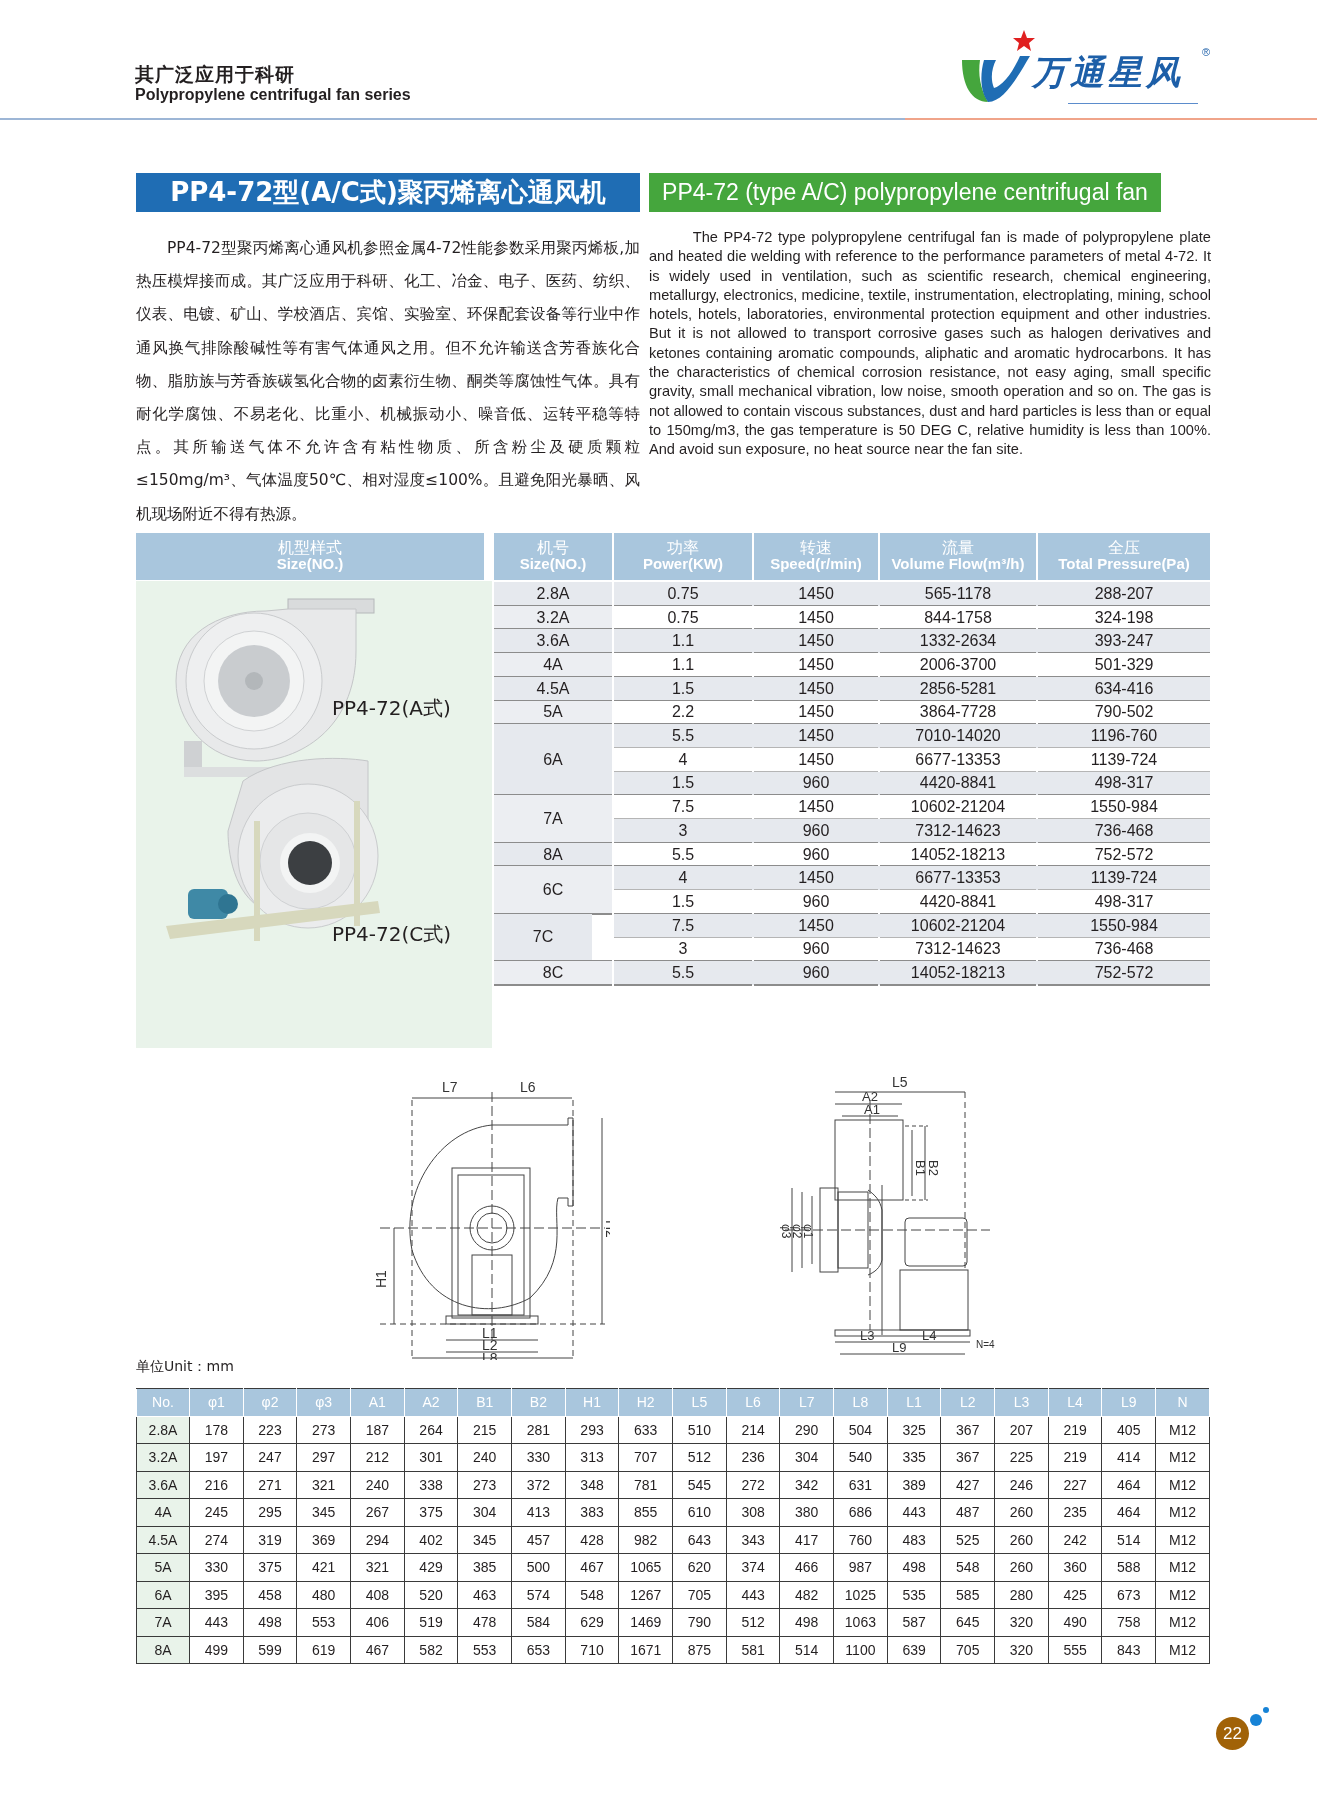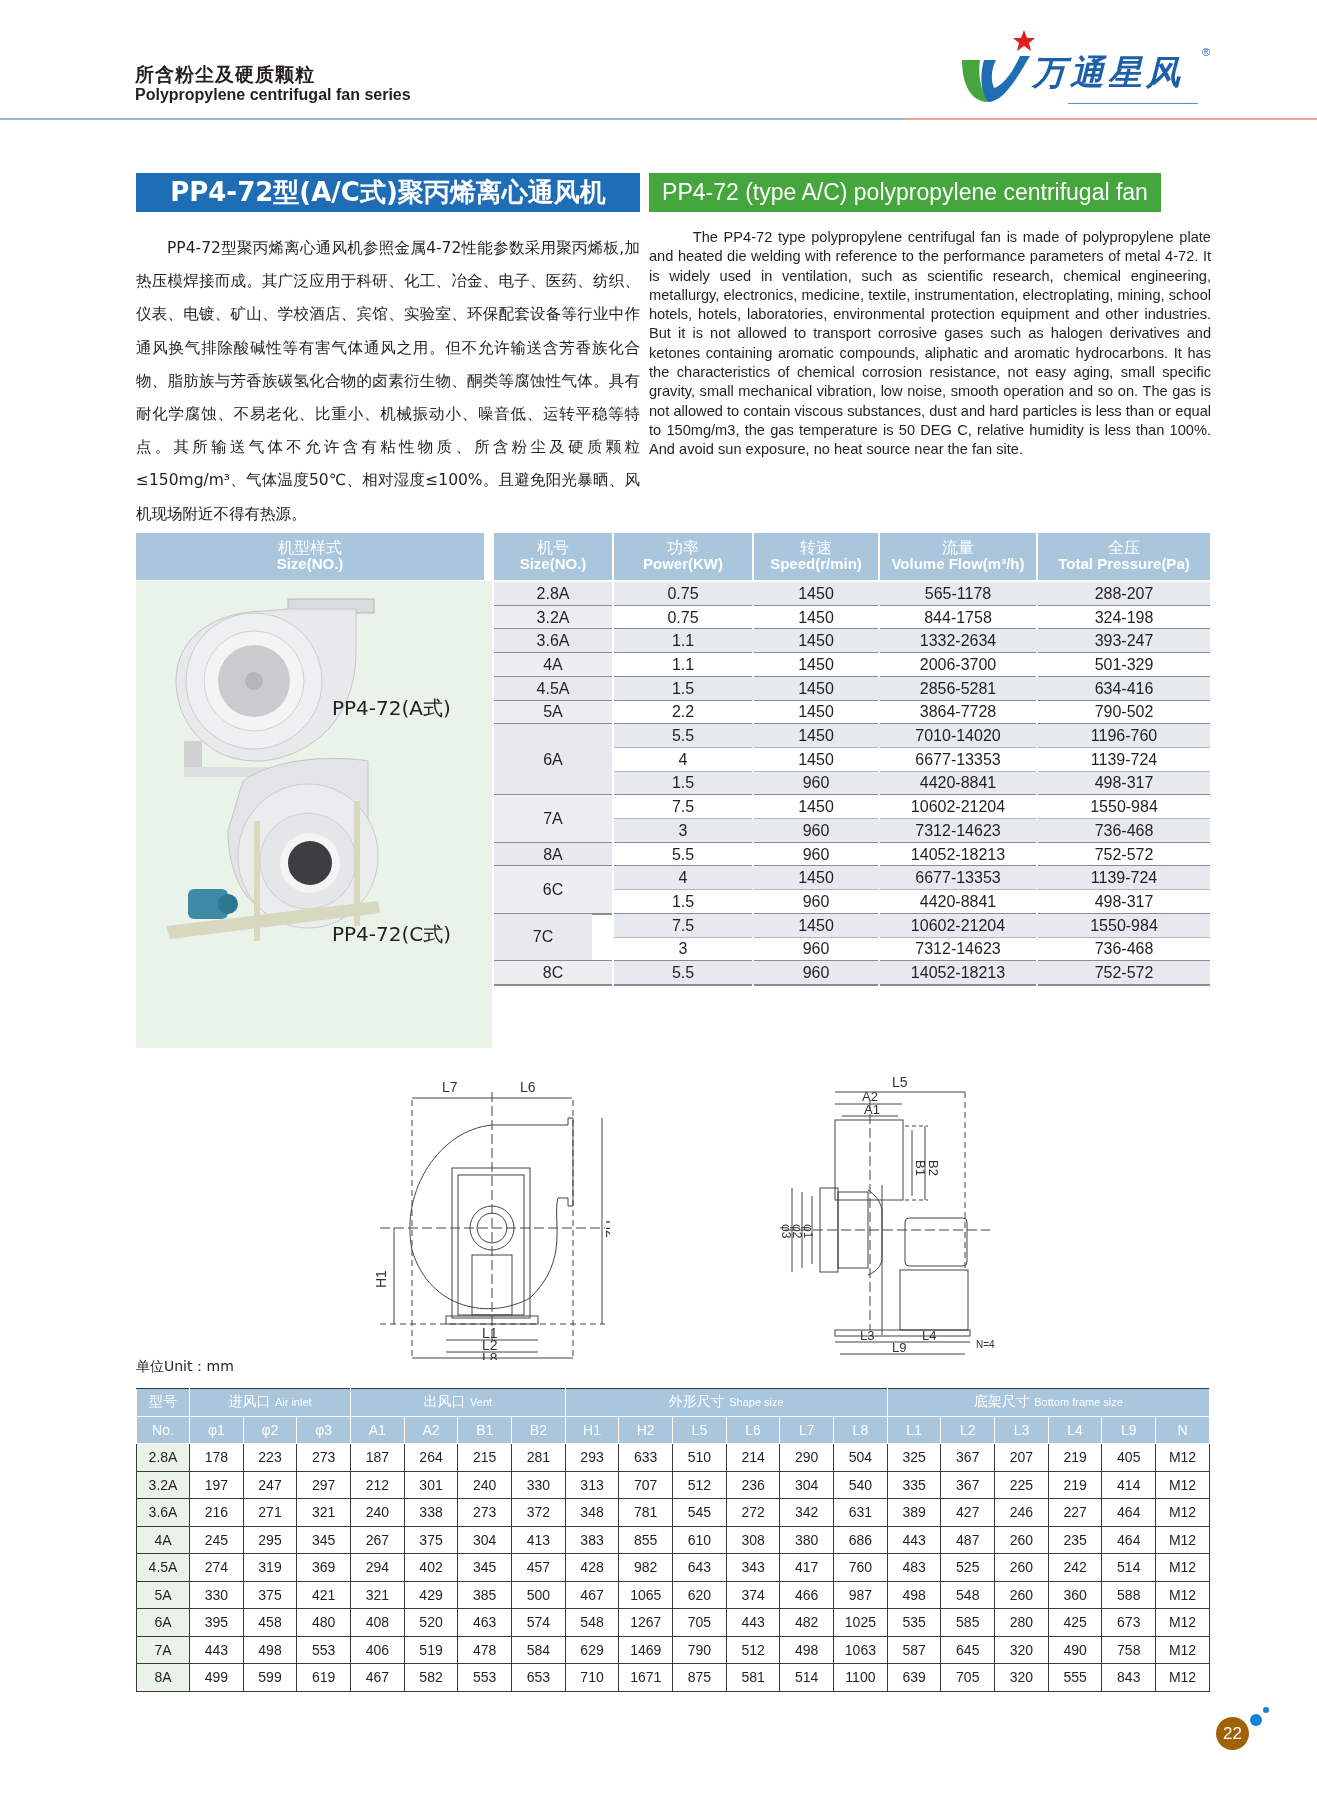--- a/index.html
+++ b/index.html
@@ -48,21 +48,21 @@
   .dim tr.hdr2 th { font-size: 14px; }
   .dim td.no { background: #e9f3ea; }
 
   .pagenum { position: absolute; left: 1216px; top: 1717px; width: 33px; height: 33px; border-radius: 50%; background: #a16207; color: #fff; font-size: 17px; display: flex; align-items: center; justify-content: center; font-family: "Liberation Sans", sans-serif; }
   .dot1 { position: absolute; left: 1250px; top: 1714px; width: 12px; height: 12px; border-radius: 50%; background: #1783d6; }
   .dot2 { position: absolute; left: 1263px; top: 1707px; width: 6px; height: 6px; border-radius: 50%; background: #1783d6; }
 </style>
 </head>
 <body>
 
-<div class="hdr-title-cn">所含粉尘及硬质颗粒</div>
+<div class="hdr-title-cn">其广泛应用于科研</div>
 <div class="hdr-title-en">Polypropylene centrifugal fan series</div>
 <div class="hdr-line-l"></div>
 <div class="hdr-line-r"></div>
 
 <svg class="logo" viewBox="0 0 260 90">
   <path d="M4 44 C 4 70, 14 86, 30 86 C 22 72, 20 58, 22 44 Z" fill="#45a63d"></path>
   <path d="M30 86 C 46 86, 60 60, 72 40 L 62 40 C 54 58, 44 70, 36 72 C 32 62, 34 52, 38 44 L 26 44 C 22 58, 22 76, 30 86 Z" fill="#1f6db4"></path>
   <polygon points="66,14 69,22 77,22 71,27 73,35 66,30 59,35 61,27 55,22 63,22" fill="#e02020"></polygon>
 </svg>
 <div class="logo-text">万通星风</div>
@@ -381,27 +381,20 @@
 </svg>
 
 <div class="unit">单位Unit：mm</div>
 
 <table class="dim">
   <colgroup>
       <col style="width:53px">
       <col span="19">
     </colgroup>
   <thead>
-    <tr>
-      <th class="grp"><span>型号</span></th>
-      <th class="grp" colspan="3"><span>进风口</span> <span class="sm">Air inlet</span></th>
-      <th class="grp" colspan="4"><span>出风口</span> <span class="sm">Vent</span></th>
-      <th class="grp" colspan="6"><span>外形尺寸</span> <span class="sm">Shape size</span></th>
-      <th class="grp" colspan="6"><span>底架尺寸</span> <span class="sm">Bottom frame size</span></th>
-    </tr>
     <tr class="hdr2" id="dim-cols">
         <th>No.</th>
         <th>φ1</th>
         <th>φ2</th>
         <th>φ3</th>
         <th>A1</th>
         <th>A2</th>
         <th>B1</th>
         <th>B2</th>
         <th>H1</th>

